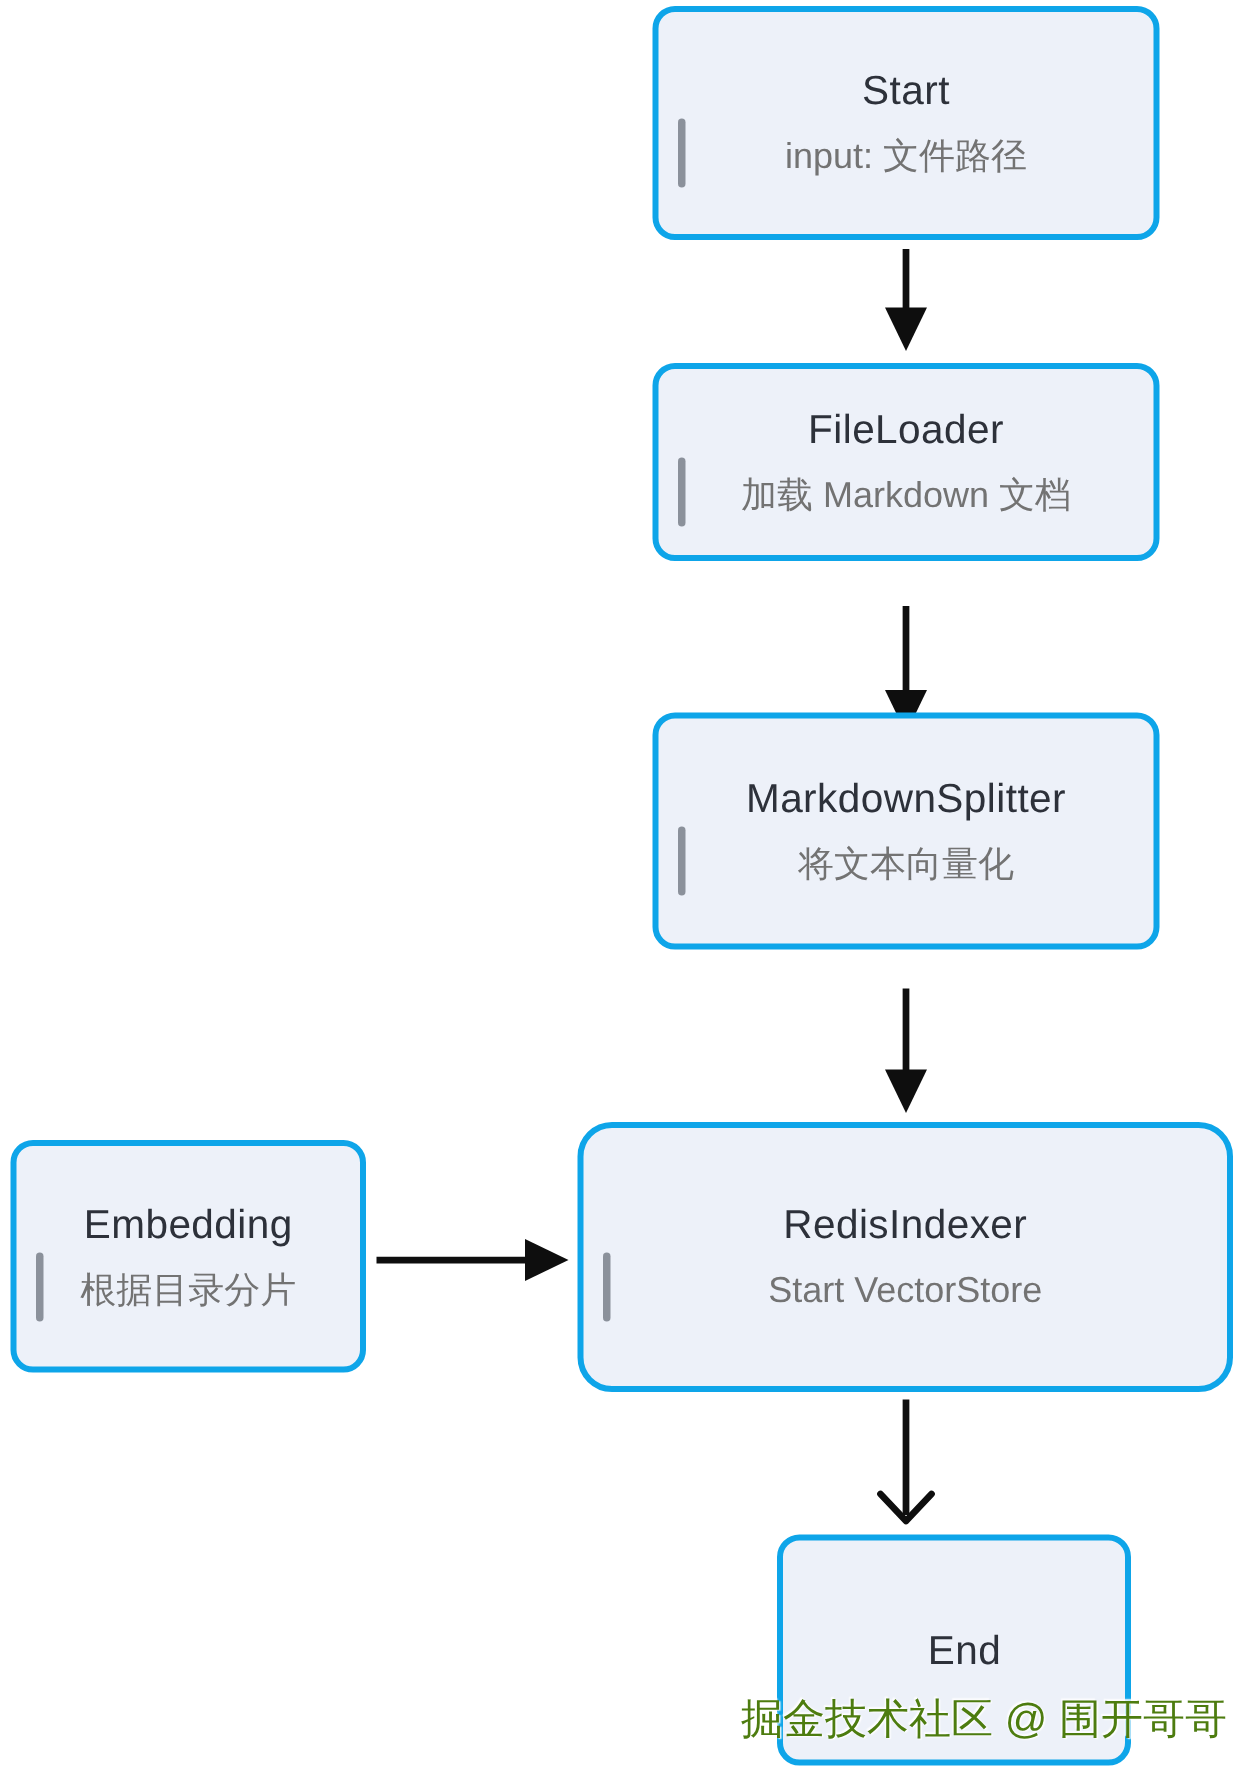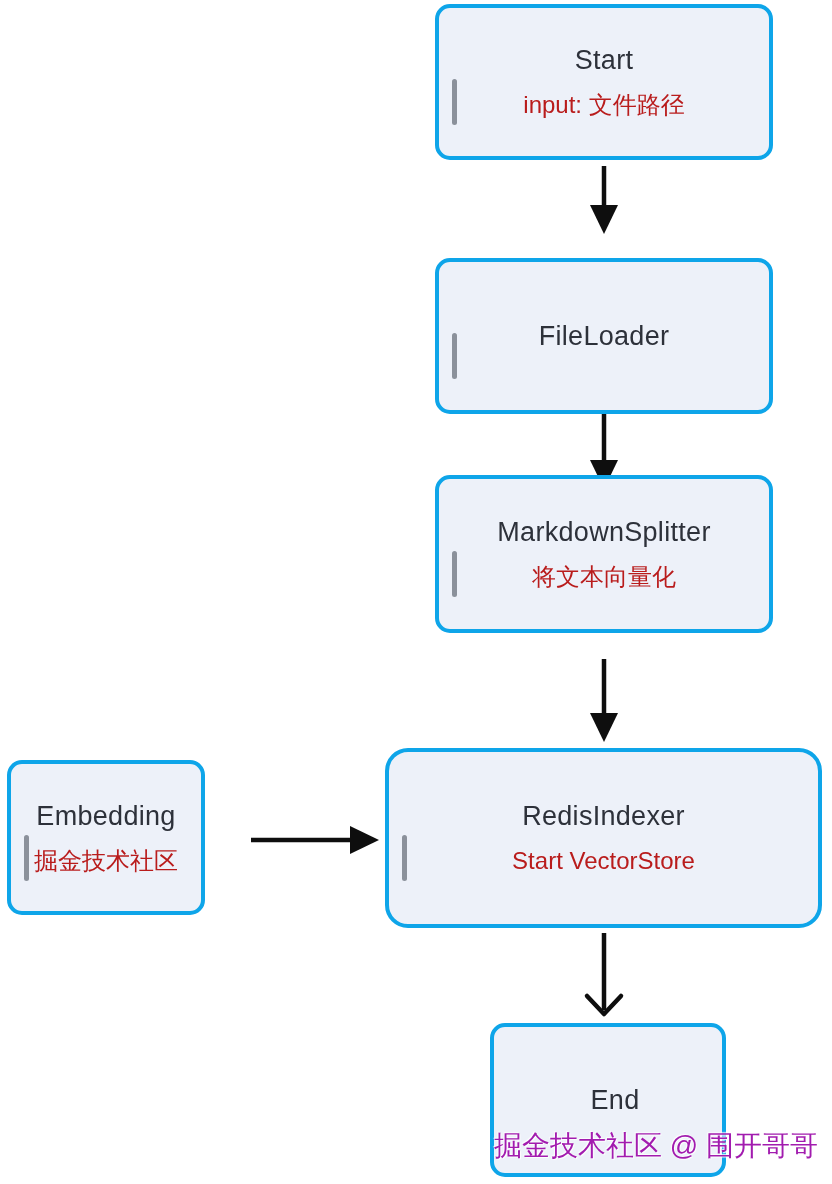--- a/index.html
+++ b/index.html
@@ -37,46 +37,46 @@
   .node .title {
     font-size: 27px;
     font-weight: 500;
     color: #2d313a;
     letter-spacing: 0.3px;
     line-height: 32px;
   }
   .node .subtitle {
     margin-top: 14px;
     font-size: 24px;
-    color: #b91c1c;
+    color: #737373;
     line-height: 30px;
   }
   .node .side-bar {
     position: absolute;
     left: 13px;
     top: calc(50% - 3px);
     width: 5px;
     height: 46px;
     border-radius: 3px;
     background: #8b919b;
   }
   #node-start         { left: 435px; top: 4px;    width: 338px; height: 156px; }
-  #node-fileloader    { left: 435px; top: 258px;  width: 338px; height: 156px; }
+  #node-fileloader    { left: 435px; top: 242px;  width: 338px; height: 132px; }
   #node-mdsplitter    { left: 435px; top: 475px;  width: 338px; height: 158px; }
-  #node-embedding     { left: 7px;   top: 760px;  width: 198px; height: 155px; }
+  #node-embedding     { left: 7px;   top: 760px;  width: 237px; height: 155px; }
   #node-redisindexer  { left: 385px; top: 748px;  width: 437px; height: 180px; border-radius: 23px; }
-  #node-end           { left: 490px; top: 1023px; width: 236px; height: 154px; padding-left: 14px; }
+  #node-end           { left: 518px; top: 1023px; width: 236px; height: 154px; padding-left: 14px; }
 
   .watermark {
     position: absolute;
     left: 494px;
     top: 1127px;
     z-index: 3;
     font-size: 28px;
-    color: #a21caf;
+    color: #4d7c0f;
     white-space: nowrap;
     text-shadow: 1px 1px 1px rgba(255,255,255,0.95), -1px -1px 1px rgba(255,255,255,0.9);
   }
 </style>
 </head>
 <body>
 
 <div class="canvas">
 
   <svg class="edges-layer" viewBox="0 0 832 1184" xmlns="http://www.w3.org/2000/svg">
@@ -109,32 +109,33 @@
 
   <div class="node" id="node-start">
     <span class="side-bar"></span>
     <div class="title">Start</div>
     <div class="subtitle">input: 文件路径</div>
   </div>
 
   <div class="node" id="node-fileloader">
     <span class="side-bar"></span>
     <div class="title">FileLoader</div>
+    <div class="subtitle">加载 Markdown 文档</div>
   </div>
 
   <div class="node" id="node-mdsplitter">
     <span class="side-bar"></span>
     <div class="title">MarkdownSplitter</div>
     <div class="subtitle">将文本向量化</div>
   </div>
 
   <div class="node" id="node-embedding">
     <span class="side-bar"></span>
     <div class="title">Embedding</div>
-    <div class="subtitle">掘金技术社区</div>
+    <div class="subtitle">根据目录分片</div>
   </div>
 
   <div class="node" id="node-redisindexer">
     <span class="side-bar"></span>
     <div class="title">RedisIndexer</div>
     <div class="subtitle">Start VectorStore</div>
   </div>
 
   <div class="node" id="node-end">
     <div class="title">End</div>

